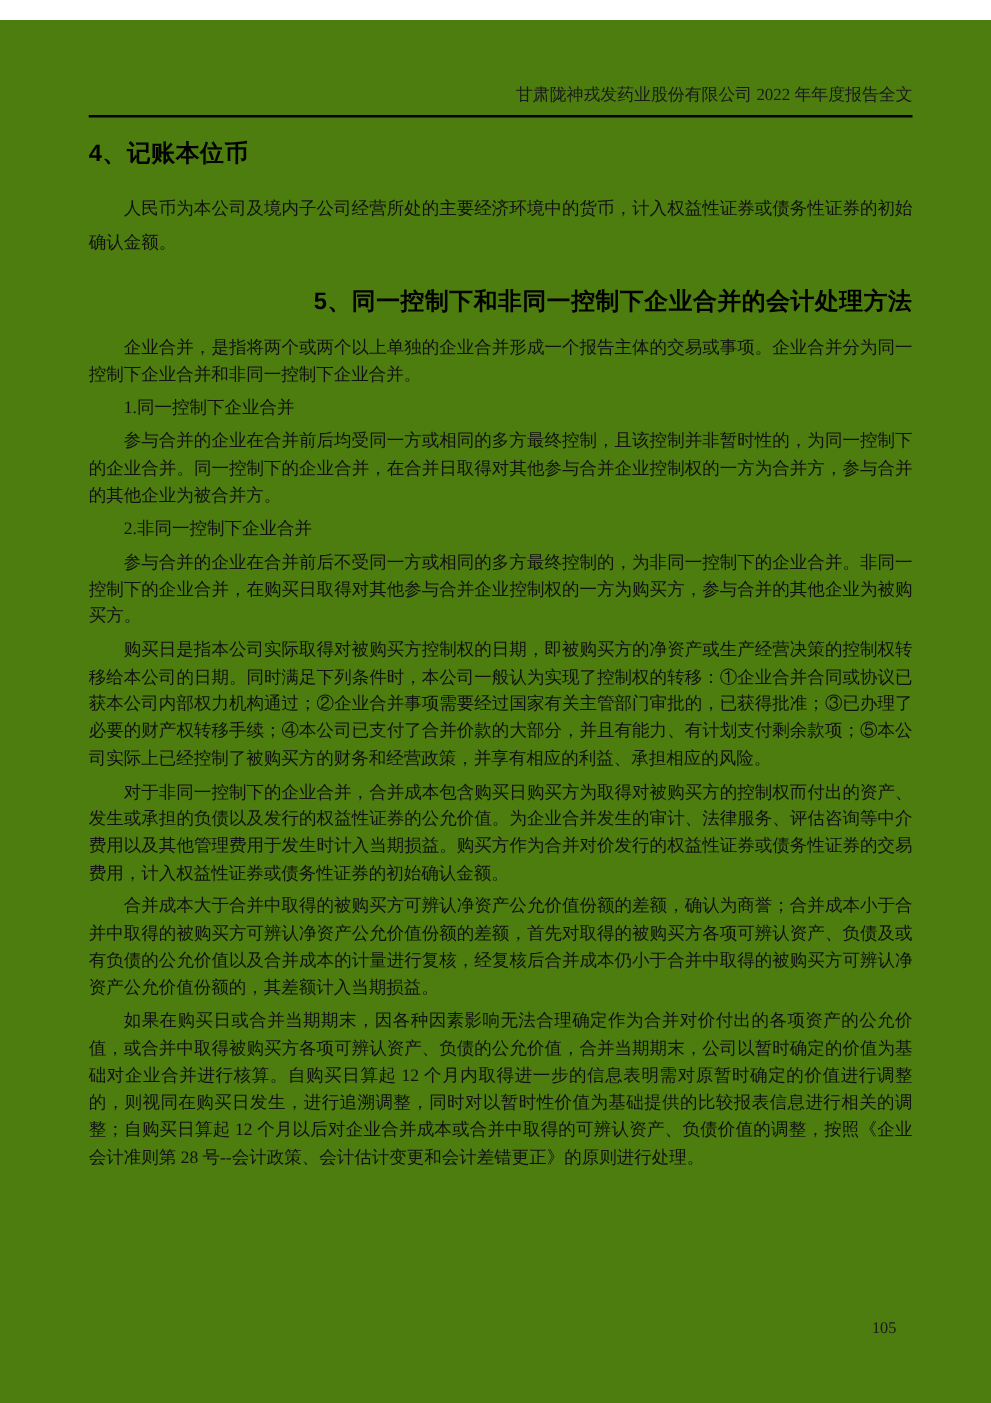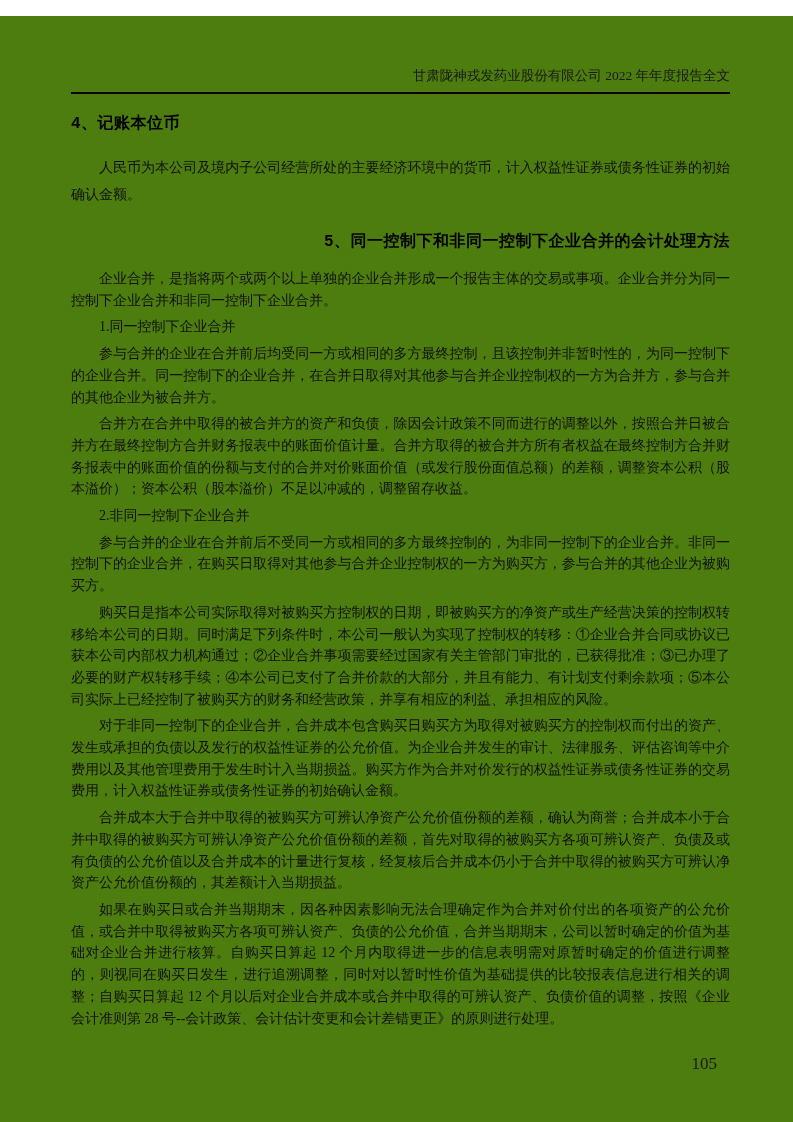--- a/index.html
+++ b/index.html
@@ -22,22 +22,22 @@
   .doc-header {
     padding-top: 52px;
     padding-bottom: 8px;
     border-bottom: 2px solid #000000;
     text-align: right;
     font-size: 13.5px;
     line-height: 16px;
     color: #1a1a1a;
   }
   .section-heading {
-    font-family: Liberation Mono, monospace;
-    font-size: 16px;
+    font-family: Liberation Sans, sans-serif;
+    font-size: 19px;
     font-weight: bold;
     line-height: 20px;
     margin: 0;
     color: #000000;
     letter-spacing: 0.5px;
   }
   #s4-heading { margin-top: 20px; }
   #s5-heading { margin-top: 24px; margin-bottom: 16px; text-align: right; }
   .para {
     font-size: 14px;
@@ -49,21 +49,21 @@
   }
   .para-wide {
     line-height: 27px;
     margin-top: 20px;
   }
   .first-after-heading { margin-top: 16px; }
   .page-footer {
     position: absolute;
     top: 1038px;
     right: 76px;
-    font-size: 17px;
+    font-size: 13px;
     color: #1a1a1a;
   }
 </style>
 </head>
 <body>
 
 <div class="page">
 
   <div class="doc-header">
     <span>甘肃陇神戎发药业股份有限公司 2022 年年度报告全文</span>
@@ -71,21 +71,20 @@
 
   <h2 class="section-heading" id="s4-heading">4、记账本位币</h2>
 
   <p class="para para-wide">人民币为本公司及境内子公司经营所处的主要经济环境中的货币，计入权益性证券或债务性证券的初始确认金额。</p>
 
   <h2 class="section-heading" id="s5-heading">5、同一控制下和非同一控制下企业合并的会计处理方法</h2>
 
   <p class="para first-after-heading">企业合并，是指将两个或两个以上单独的企业合并形成一个报告主体的交易或事项。企业合并分为同一控制下企业合并和非同一控制下企业合并。</p>
   <p class="para">1.同一控制下企业合并</p>
   <p class="para">参与合并的企业在合并前后均受同一方或相同的多方最终控制，且该控制并非暂时性的，为同一控制下的企业合并。同一控制下的企业合并，在合并日取得对其他参与合并企业控制权的一方为合并方，参与合并的其他企业为被合并方。</p>
-  <p class="para">合并方在合并中取得的被合并方的资产和负债，除因会计政策不同而进行的调整以外，按照合并日被合并方在最终控制方合并财务报表中的账面价值计量。合并方取得的被合并方所有者权益在最终控制方合并财务报表中的账面价值的份额与支付的合并对价账面价值（或发行股份面值总额）的差额，调整资本公积（股本溢价）；资本公积（股本溢价）不足以冲减的，调整留存收益。</p>
   <p class="para">2.非同一控制下企业合并</p>
   <p class="para">参与合并的企业在合并前后不受同一方或相同的多方最终控制的，为非同一控制下的企业合并。非同一控制下的企业合并，在购买日取得对其他参与合并企业控制权的一方为购买方，参与合并的其他企业为被购买方。</p>
   <p class="para">购买日是指本公司实际取得对被购买方控制权的日期，即被购买方的净资产或生产经营决策的控制权转移给本公司的日期。同时满足下列条件时，本公司一般认为实现了控制权的转移：①企业合并合同或协议已获本公司内部权力机构通过；②企业合并事项需要经过国家有关主管部门审批的，已获得批准；③已办理了必要的财产权转移手续；④本公司已支付了合并价款的大部分，并且有能力、有计划支付剩余款项；⑤本公司实际上已经控制了被购买方的财务和经营政策，并享有相应的利益、承担相应的风险。</p>
   <p class="para">对于非同一控制下的企业合并，合并成本包含购买日购买方为取得对被购买方的控制权而付出的资产、发生或承担的负债以及发行的权益性证券的公允价值。为企业合并发生的审计、法律服务、评估咨询等中介费用以及其他管理费用于发生时计入当期损益。购买方作为合并对价发行的权益性证券或债务性证券的交易费用，计入权益性证券或债务性证券的初始确认金额。</p>
   <p class="para">合并成本大于合并中取得的被购买方可辨认净资产公允价值份额的差额，确认为商誉；合并成本小于合并中取得的被购买方可辨认净资产公允价值份额的差额，首先对取得的被购买方各项可辨认资产、负债及或有负债的公允价值以及合并成本的计量进行复核，经复核后合并成本仍小于合并中取得的被购买方可辨认净资产公允价值份额的，其差额计入当期损益。</p>
   <p class="para">如果在购买日或合并当期期末，因各种因素影响无法合理确定作为合并对价付出的各项资产的公允价值，或合并中取得被购买方各项可辨认资产、负债的公允价值，合并当期期末，公司以暂时确定的价值为基础对企业合并进行核算。自购买日算起 12 个月内取得进一步的信息表明需对原暂时确定的价值进行调整的，则视同在购买日发生，进行追溯调整，同时对以暂时性价值为基础提供的比较报表信息进行相关的调整；自购买日算起 12 个月以后对企业合并成本或合并中取得的可辨认资产、负债价值的调整，按照《企业会计准则第 28 号--会计政策、会计估计变更和会计差错更正》的原则进行处理。</p>
 
   <div class="page-footer">105</div>
 
 </div>

